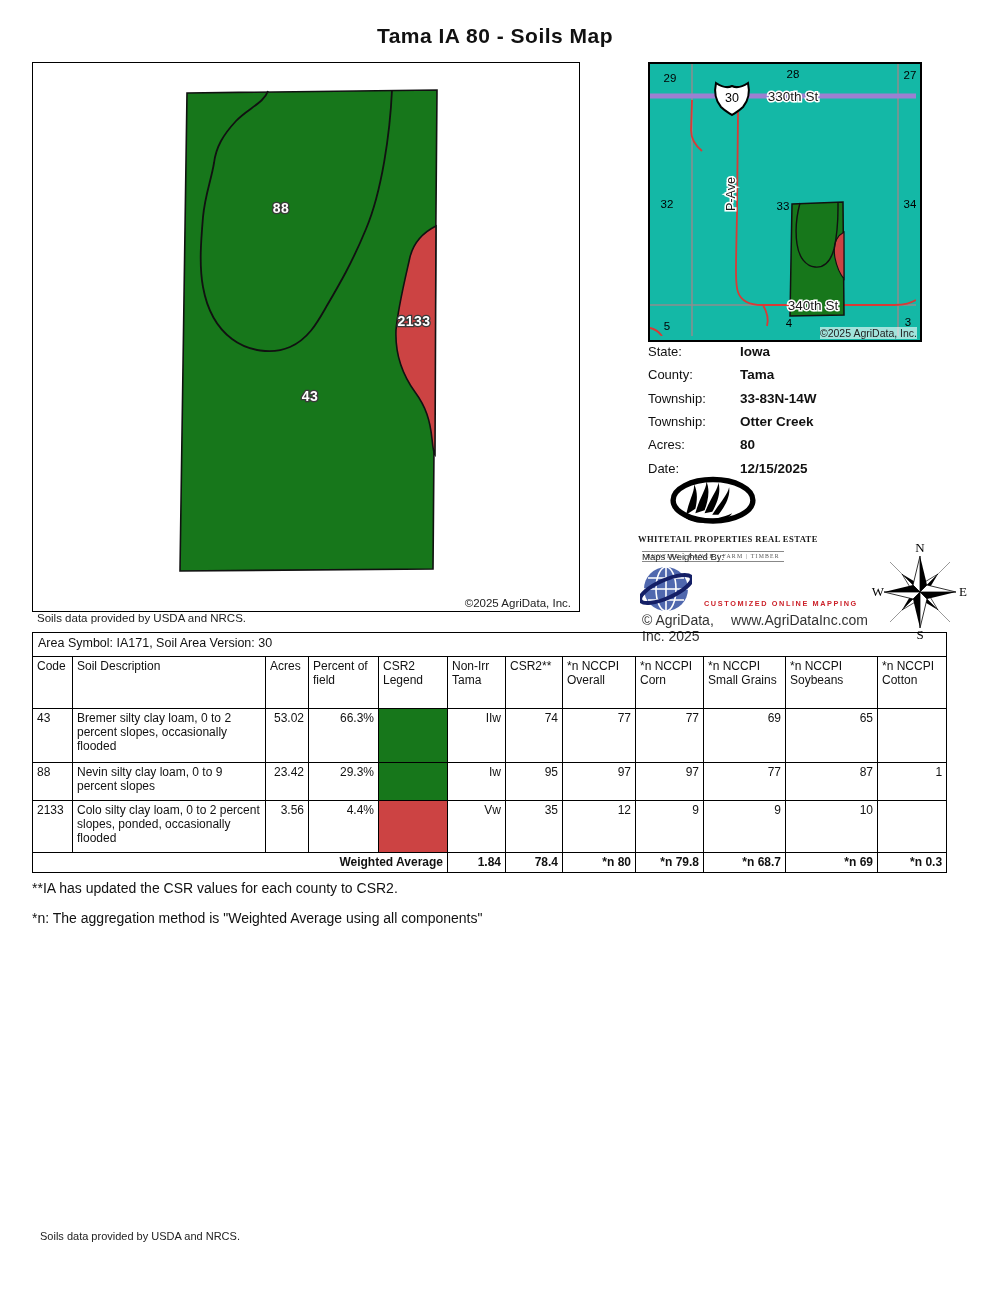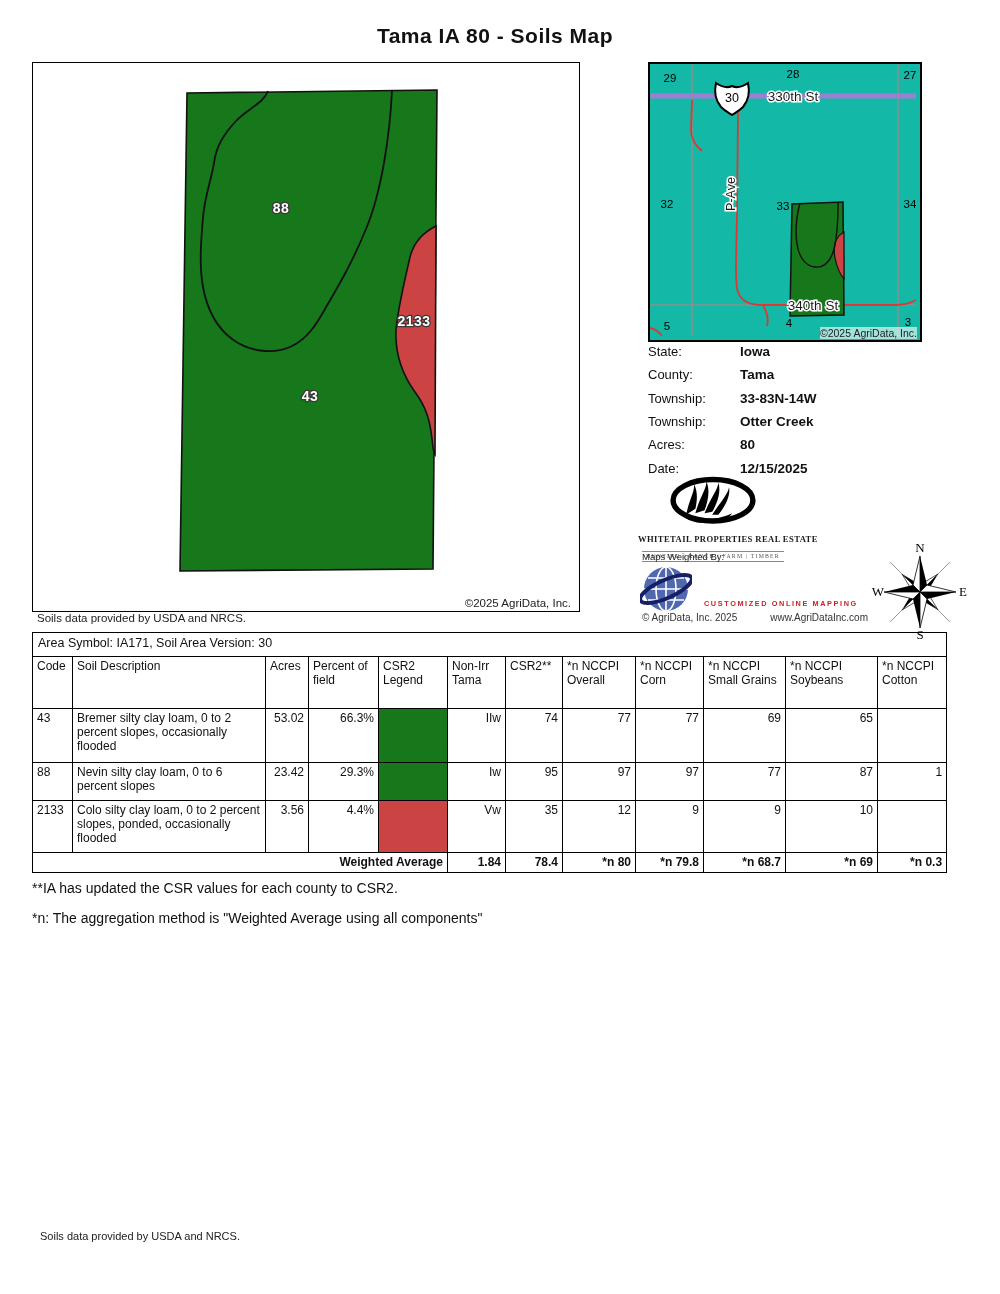--- a/index.html
+++ b/index.html
@@ -28,21 +28,21 @@
   .wt-tag{display:inline-block;font-family:"Liberation Serif",serif;font-size:5.8px;
           letter-spacing:1.2px;color:#555;border-top:1px solid #888;border-bottom:1px solid #888;
           padding:1.5px 4px;margin-top:2px;white-space:nowrap;}
   
   .maps-by{position:absolute;left:642px;top:551px;font-size:9.5px;color:#222;}
   .surety{position:absolute;left:640px;top:562px;width:230px;height:52px;}
   .surety-word{position:absolute;left:55px;top:-12px;font-size:45px;font-weight:bold;
                letter-spacing:-1px;line-height:1;}
   .surety-reg{font-size:13px;vertical-align:26px;letter-spacing:0;}
   .surety-tag{position:absolute;left:64px;top:37px;font-size:7.3px;font-weight:bold;letter-spacing:1.6px;}
-  .agri-line{position:absolute;left:642px;top:612px;width:226px;font-size:10px;color:#333;
+  .agri-line{position:absolute;left:642px;top:612px;width:226px;font-size:14px;color:#333;
              display:flex;justify-content:space-between;}
   
   .compass{position:absolute;left:870px;top:540px;}
   .compass text{font-family:"Liberation Serif",serif;font-size:13px;fill:#000;}
   
   .soil-table{position:absolute;left:32px;top:632px;border-collapse:collapse;
               table-layout:fixed;width:914px;font-size:12px;}
   .soil-table th,.soil-table td{border:1px solid #000;padding:2px 4px;vertical-align:top;
               overflow:hidden;}
   .soil-table th{font-weight:normal;text-align:left;}
@@ -252,21 +252,21 @@
       <td class="num">IIw</td>
       <td class="num">74</td>
       <td class="num">77</td>
       <td class="num">77</td>
       <td class="num">69</td>
       <td class="num">65</td>
       <td class="num"></td>
     </tr>
     <tr style="height:38px">
       <td>88</td>
-      <td>Nevin silty clay loam, 0 to 6 percent slopes</td>
+      <td>Nevin silty clay loam, 0 to 9 percent slopes</td>
       <td class="num">23.42</td>
       <td class="num">29.3%</td>
       <td style="background-color: rgb(23, 119, 27);"></td>
       <td class="num">Iw</td>
       <td class="num">95</td>
       <td class="num">97</td>
       <td class="num">97</td>
       <td class="num">77</td>
       <td class="num">87</td>
       <td class="num">1</td>

